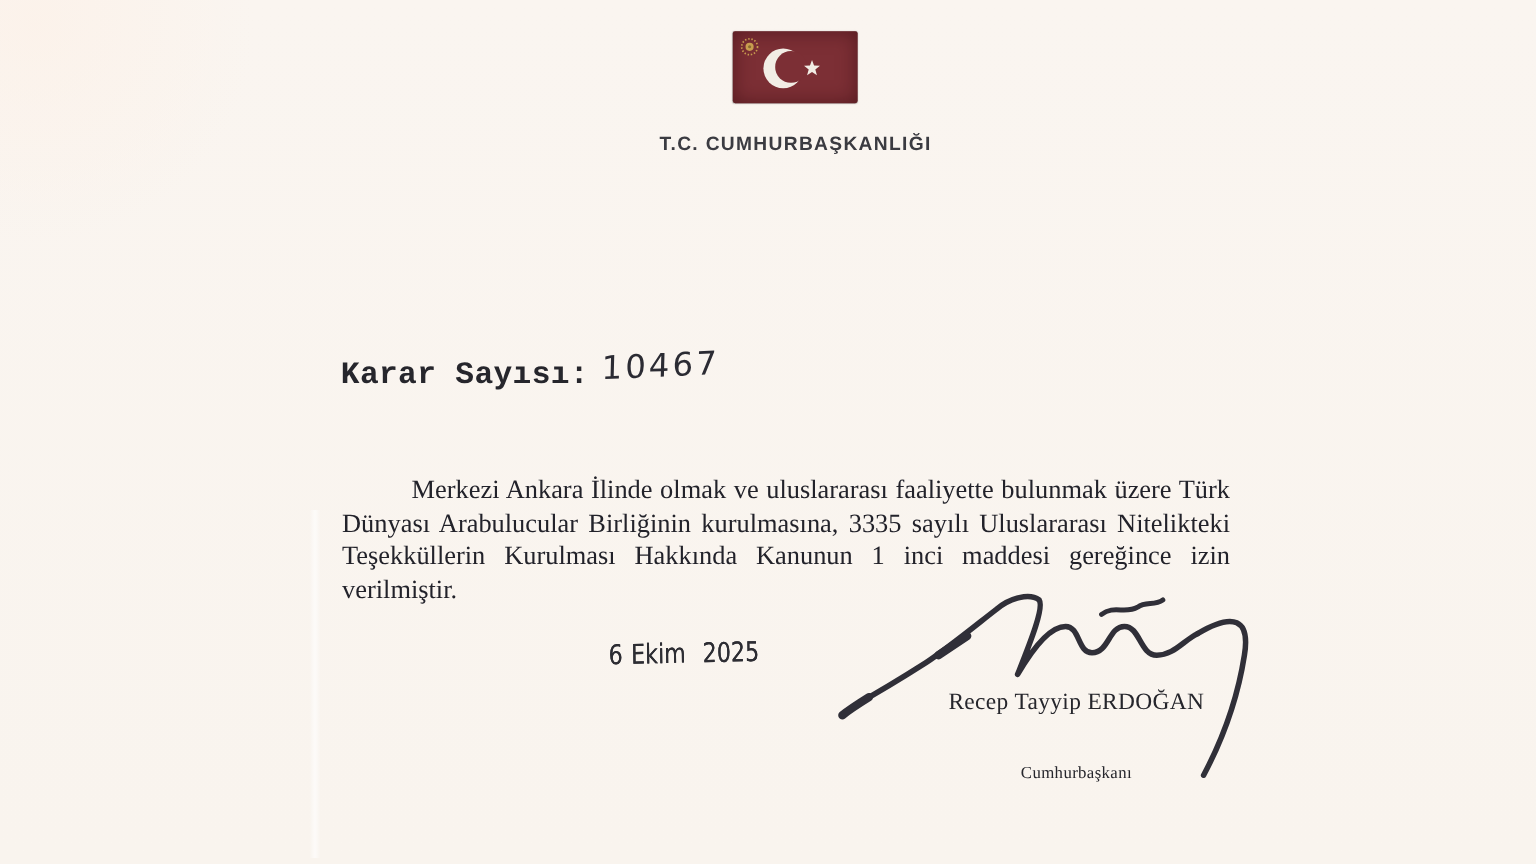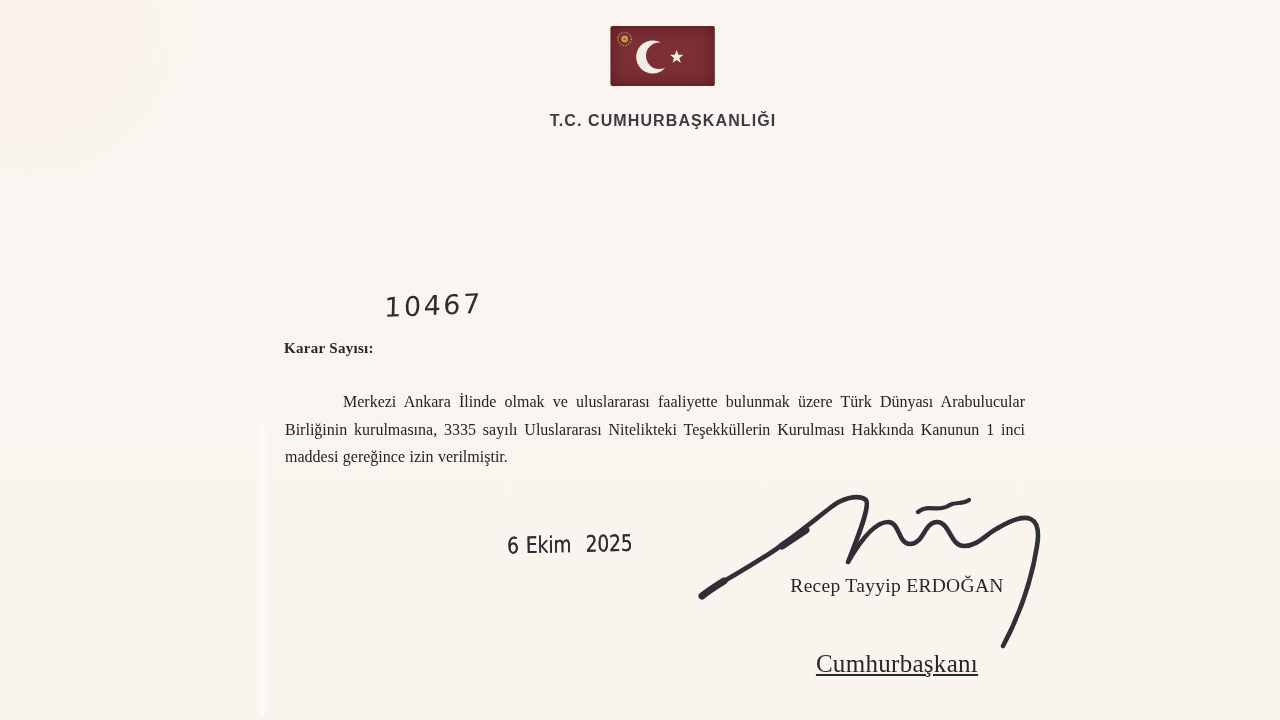--- a/index.html
+++ b/index.html
@@ -36,35 +36,35 @@
   .org-title{
     margin-top:26px;
     font-family:"Liberation Sans", sans-serif;
     font-size:16px;font-weight:600;letter-spacing:1.1px;
     color:#3b3b41;white-space:nowrap;
   }
 
   
   .decree-line{position:absolute;left:284px;top:299px;display:flex;align-items:flex-start;}
   .decree-label{
-    font-family:Liberation Serif, serif;font-weight:bold;
-    font-size:15px;color:#26262c;letter-spacing:.3px;line-height:26px;margin-top:36px;
+    font-family:Liberation Mono, monospace;font-weight:bold;
+    font-size:26px;color:#26262c;letter-spacing:.3px;line-height:26px;
   }
   .decree-number{
     font-family:"DejaVu Sans", sans-serif;
     font-size:27px;color:#2b2b33;letter-spacing:2.5px;line-height:26px;
     margin-left:10px;margin-top:-4px;
     transform:rotate(-2.5deg) skewX(-4deg);transform-origin:left bottom;
   }
 
   
   .decree-body{
     position:absolute;left:285px;top:372px;width:740px;
     font-family:"Liberation Serif", serif;
-    font-size:16px;line-height:27.5px;color:#22222a;
+    font-size:22px;line-height:27.5px;color:#22222a;
     text-align:justify;text-indent:58px;word-spacing:.5px;
   }
 
   
   .date-stamp{
     position:absolute;left:507px;top:533px;
     font-family:"DejaVu Sans", sans-serif;
     font-size:21px;font-weight:500;color:#2d2d33;
     transform:scaleX(.88) scaleY(1.08) rotate(-1deg);transform-origin:left top;
     text-shadow:0 0 .4px #2d2d33;
@@ -74,21 +74,21 @@
   .date-stamp .gap-m{display:inline-block;width:16px;}
 
   
   .signature-svg{position:absolute;left:690px;top:470px;pointer-events:none;}
   .signer{
     position:absolute;left:757px;top:575px;width:280px;
     display:flex;flex-direction:column;align-items:center;
     font-family:"Liberation Serif", serif;color:#26262c;gap:33px;
   }
   .signer-name{font-size:19.5px;letter-spacing:.3px;white-space:nowrap;}
-  .signer-title{font-size:25px;margin-top:20px;letter-spacing:.3px;text-decoration:underline;}
+  .signer-title{font-size:14px;margin-top:7px;letter-spacing:.3px;}
 </style>
 </head>
 <body>
 
 <div class="page">
 
   <div class="scan-streak"></div>
 
   <div class="letterhead">
     <div class="flag">

